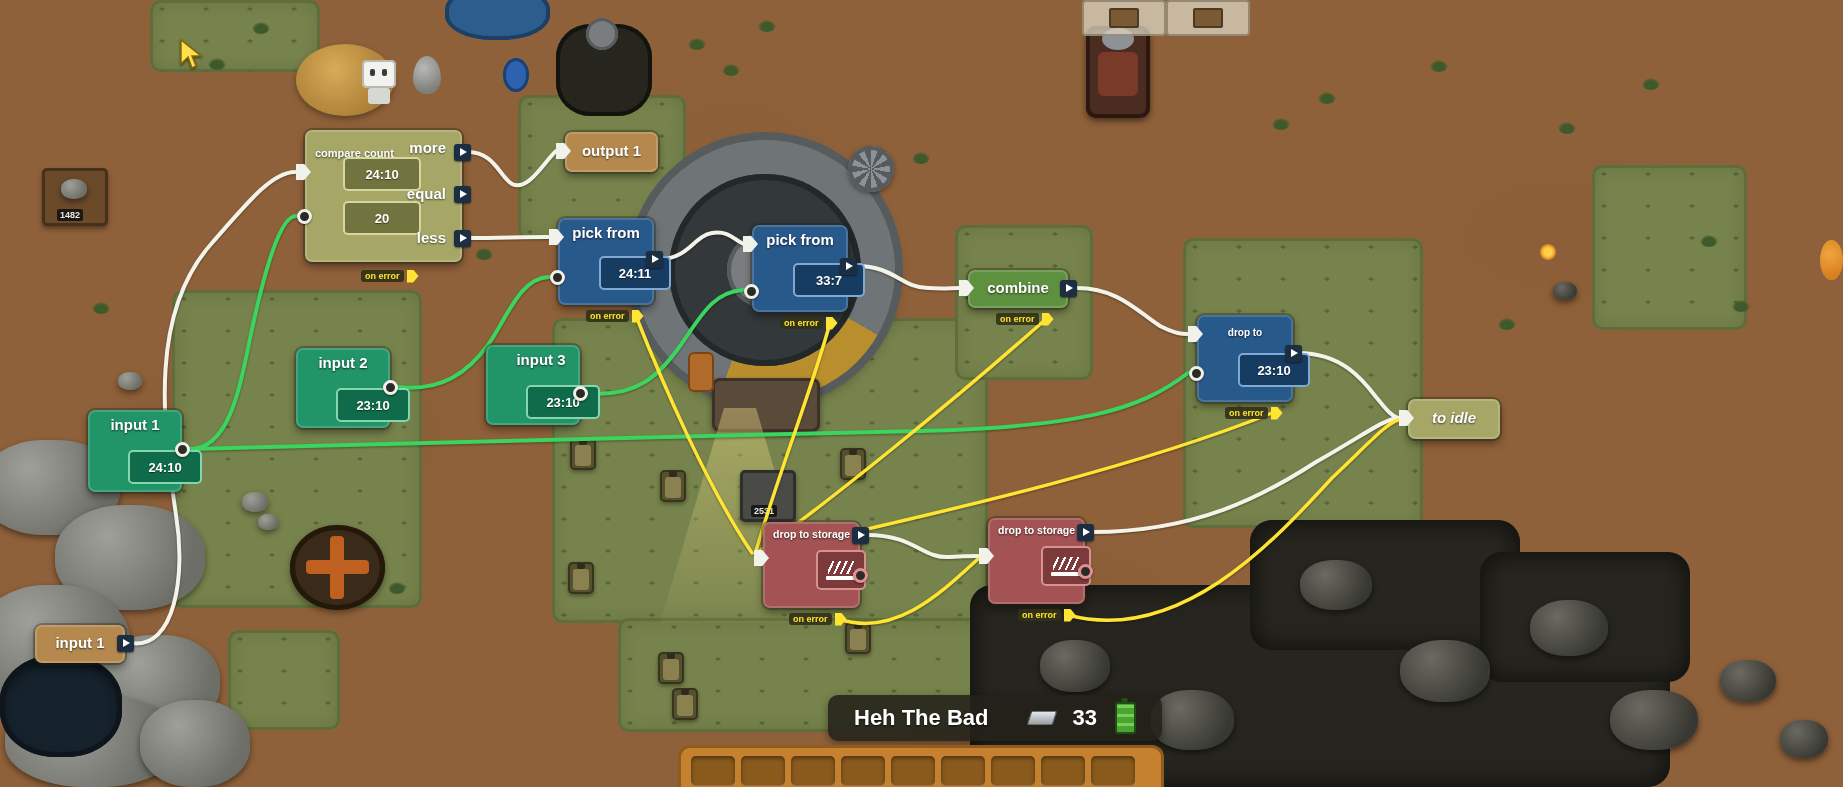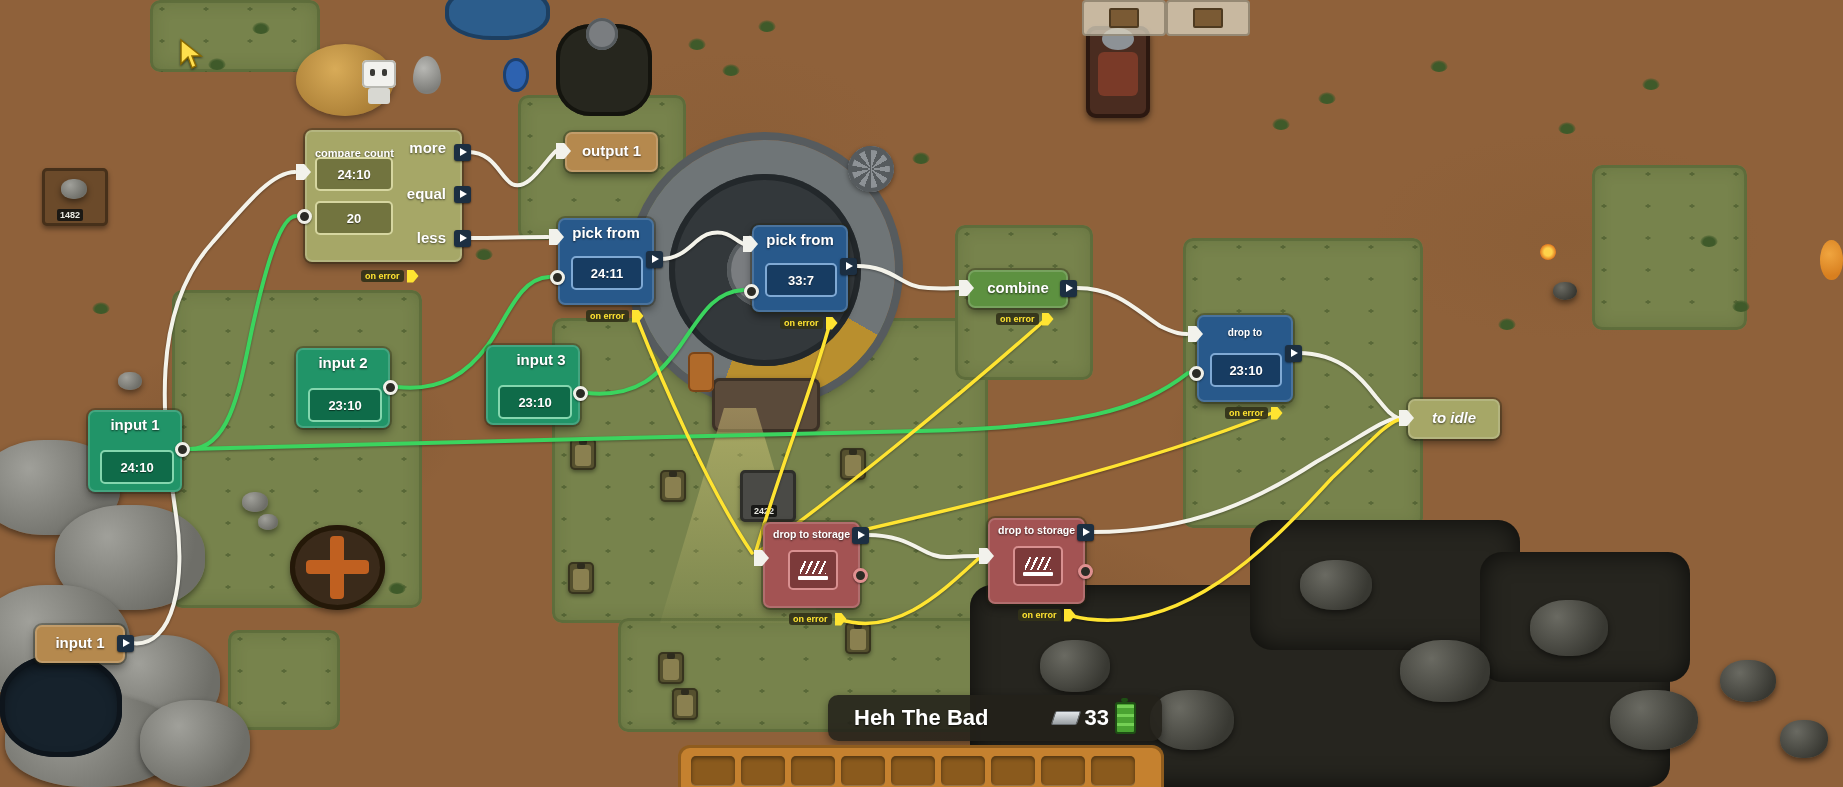--- a/index.html
+++ b/index.html
@@ -43,21 +43,21 @@
     box-shadow:0 0 0 2px rgba(40,40,20,.35), 0 4px 9px rgba(0,0,0,.45), inset 0 0 0 2px rgba(255,255,255,.16);}
   .node-blue{background:var(--node-blue,#28598b);}
   .node-green{background:var(--node-green,#219468);}
   .node-khaki{background:var(--node-khaki,#a6a767);}
   .node-tan{background:var(--node-tan,#b5894e);}
   .node-red{background:var(--node-red,#a35353);}
   .ntitle{position:absolute;left:0;width:100%;text-align:center;font-weight:bold;color:#fff;
     text-shadow:0 1px 2px rgba(0,0,0,.65);}
   .ltitle{position:absolute;font-weight:bold;color:#fff;text-shadow:0 1px 2px rgba(0,0,0,.65);}
   .valbox{position:absolute;border-radius:5px;display:flex;align-items:center;justify-content:center;
-    font-weight:bold;font-size:13px;color:#fff;text-shadow:0 1px 1px rgba(0,0,0,.5);}
+    font-weight:bold;font-size:13px;color:#fff;text-shadow:0 1px 1px rgba(0,0,0,.5);margin-left:28px;}
   .vb-blue{background:var(--node-blue-dark,#173c62);border:2px solid #7fa9d4;}
   .vb-green{background:var(--node-green-dark,#0f6b49);border:2px solid #84d6ae;}
   .vb-khaki{background:var(--node-khaki-dark,#72743f);border:2px solid #d6d6a0;}
   .outlabel{position:absolute;right:16px;font-weight:bold;font-size:15px;color:#fff;text-shadow:0 1px 2px rgba(0,0,0,.6);}
   .p-exec-in{position:absolute;width:15px;height:16px;background:#f2f2ec;
     clip-path:polygon(0 0,55% 0,100% 50%,55% 100%,0 100%);filter:drop-shadow(0 1px 1px rgba(0,0,0,.5));}
   .p-exec-out{position:absolute;width:17px;height:17px;background:#1c2f42;border-radius:3px;
     box-shadow:0 1px 2px rgba(0,0,0,.5);}
   .p-exec-out::after{content:"";position:absolute;left:6px;top:4px;border-left:7px solid #fff;
     border-top:4.5px solid transparent;border-bottom:4.5px solid transparent;}
@@ -211,21 +211,21 @@
     </div>
   <div class="card" style="left:1166px;top:0;">
       <div class="mini"></div>
     </div>
 
   <div class="crate" style="left:42px;top:168px;width:60px;height:52px;">
     <div class="rock" style="left:16px;top:8px;width:26px;height:20px;"></div>
     <div class="tag" style="left:12px;bottom:2px;">1482</div>
   </div>
   <div class="crate" style="left:740px;top:470px;width:50px;height:46px;background:#4a4a46;border-color:#2e2e2a;">
-    <div class="tag" style="left:8px;bottom:2px;">2422</div>
+    <div class="tag" style="left:8px;bottom:2px;">2531</div>
   </div>
 
   <div class="bot" style="left:570px;top:438px;"></div>
   <div class="bot" style="left:660px;top:470px;"></div>
   <div class="bot" style="left:840px;top:448px;"></div>
   <div class="bot" style="left:568px;top:562px;"></div>
   <div class="bot" style="left:658px;top:652px;"></div>
   <div class="bot" style="left:845px;top:622px;"></div>
   <div class="bot" style="left:672px;top:688px;"></div>
 
@@ -376,21 +376,21 @@
     <span class="p-exec-in" style="left:-9px;top:11px;"></span>
   </div>
 
   <div class="node node-tan" style="left:35px;top:625px;width:90px;height:38px;z-index:6;">
     <div class="ntitle" style="top:9px;font-size:15px;">input 1</div>
     <span class="p-exec-out" style="right:-9px;top:10px;"></span>
   </div>
 
   <div class="nameplate" style="left:828px;top:695px;width:334px;height:46px;box-sizing:border-box;">
     <span class="uname">Heh The Bad</span>
-    <span style="margin-left:auto;display:flex;align-items:center;gap:6px;">
+    <span style="margin-left:auto;display:flex;align-items:center;gap:18px;">
       <span class="ingot"></span>
       <span class="count">33</span>
       <span class="battery"></span>
     </span>
   </div>
 
   <div class="toolbar" style="left:678px;top:745px;width:486px;height:60px;box-sizing:border-box;">
     <div class="slot"></div>
     <div class="slot"></div>
     <div class="slot"></div>

